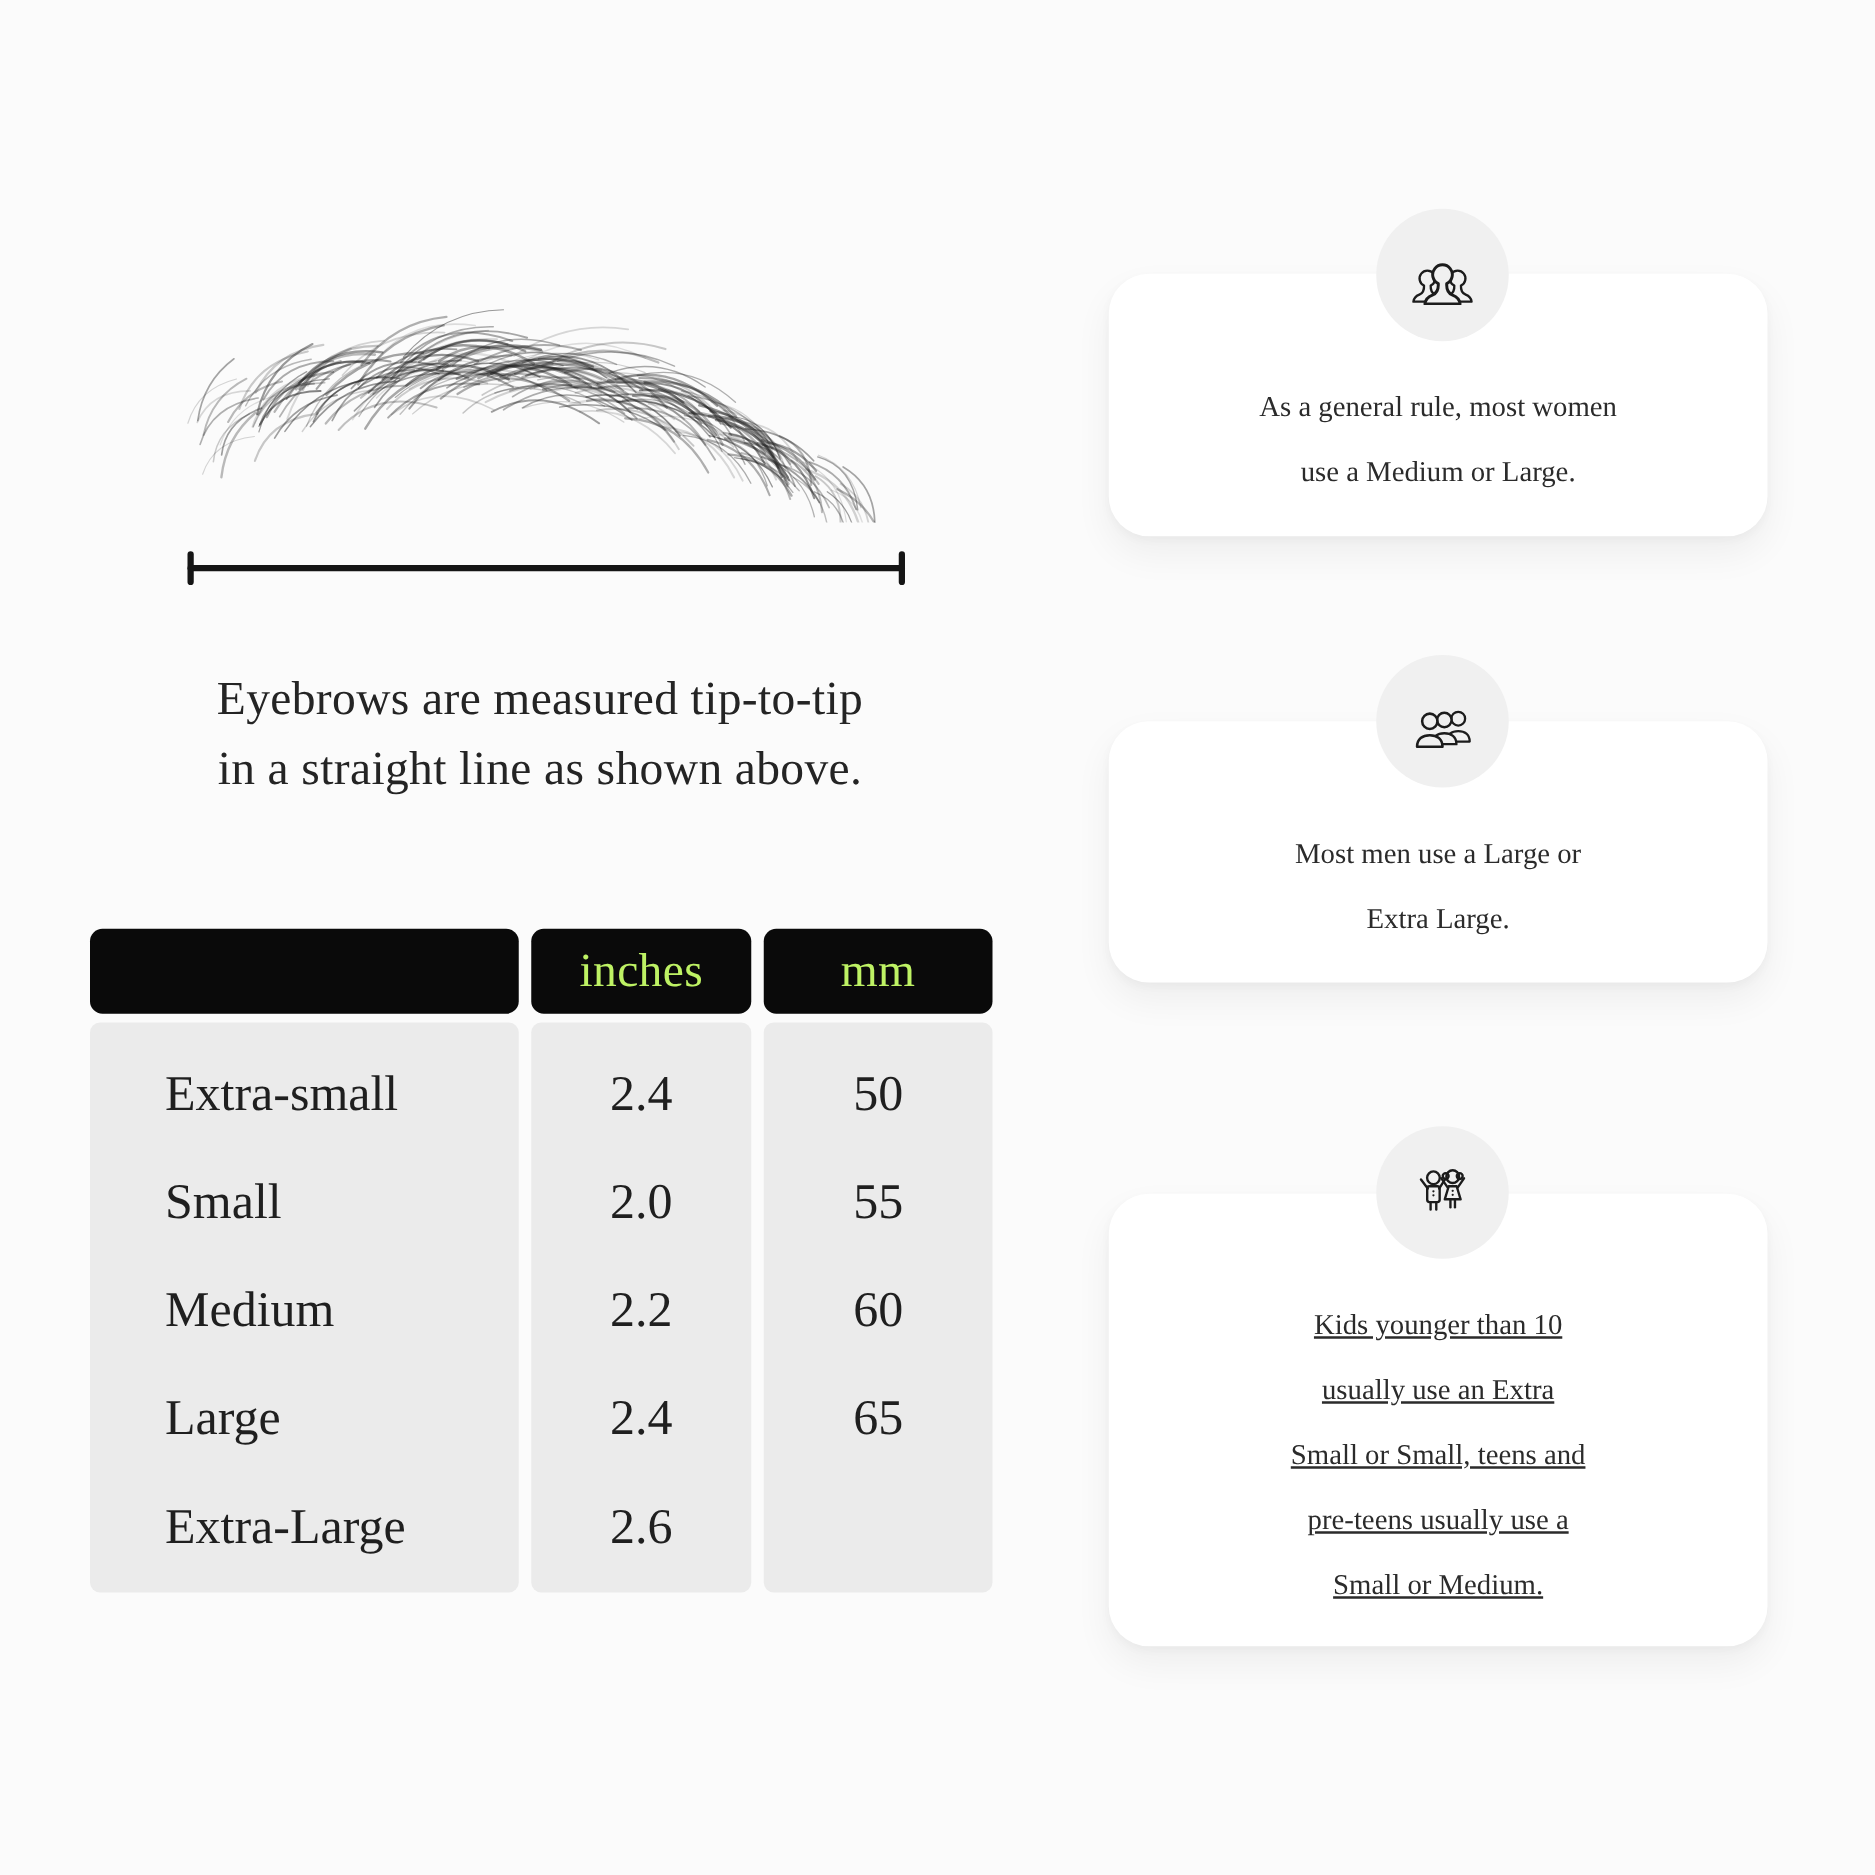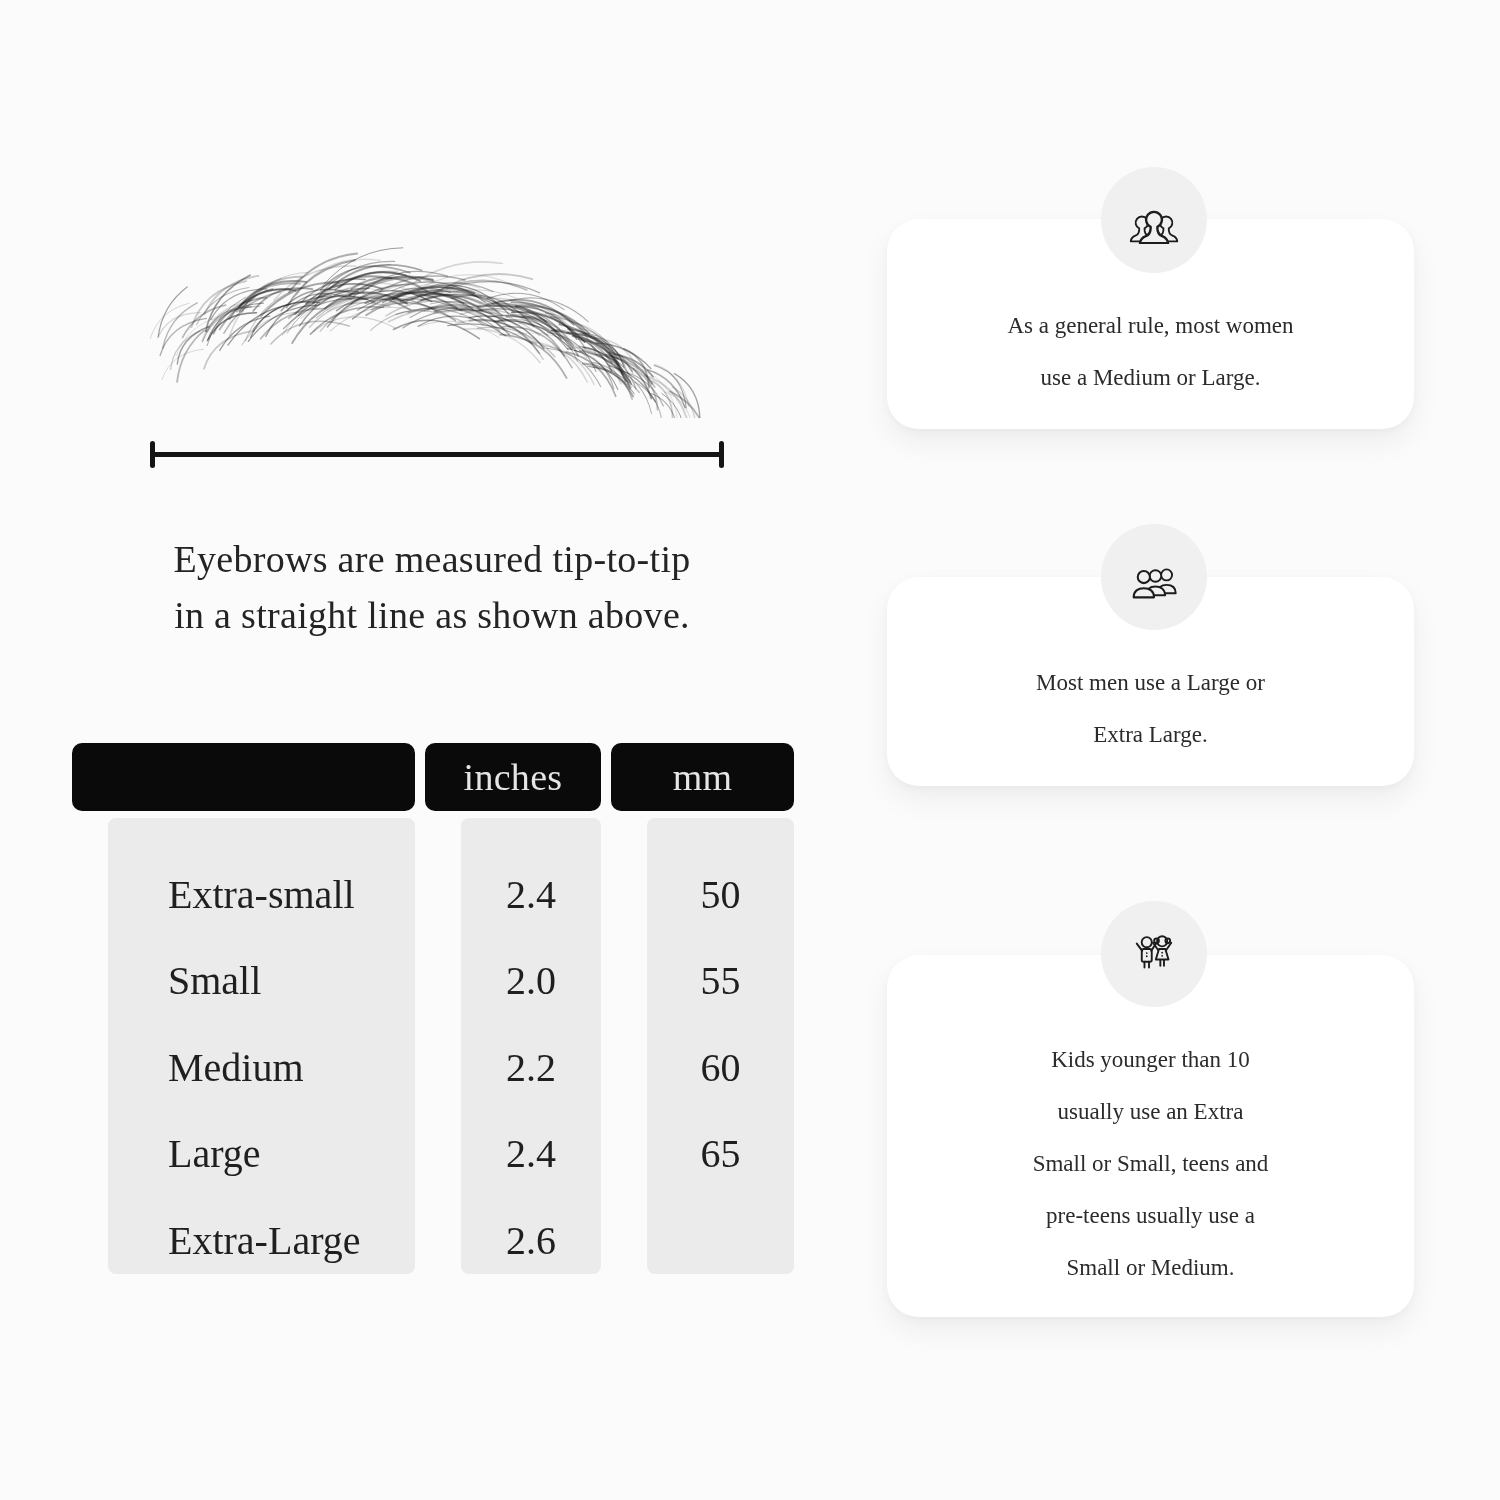--- a/index.html
+++ b/index.html
@@ -18,39 +18,39 @@
     position:absolute;left:102px;top:519px;width:660px;text-align:center;
     font-size:38px;line-height:56px;color:#242424;letter-spacing:.3px;white-space:nowrap;margin-top:12px;
   }
   
   .sizetable{
     position:absolute;left:72px;top:723px;
     display:grid;grid-template-columns:343px 176px 183px;grid-template-rows:88px 456px;
     column-gap:10px;row-gap:7px;
   }
   .hcell{
-    background:#0a0a0a;border-radius:10px;color:#e5e5e5;
+    background:#0a0a0a;border-radius:10px;color:#bef264;
     display:flex;align-items:center;justify-content:center;
     font-size:38px;letter-spacing:.3px;margin-top:20px;
   }
-  .bpanel{background:#ebebeb;border-radius:8px;padding-top:33px;box-sizing:border-box;margin-left:36px;}
+  .bpanel{background:#ebebeb;border-radius:8px;padding-top:13px;box-sizing:border-box;}
   .bcell{height:86.5px;display:flex;align-items:center;justify-content:center;font-size:40px;color:#1f1f1f;}
   .bpanel.labels .bcell{justify-content:flex-start;padding-left:60px;}
   
   .card{
     position:absolute;left:887px;width:527px;background:#ffffff;border-radius:32px;
     box-shadow:0 14px 30px rgba(0,0,0,.055),0 3px 8px rgba(0,0,0,.03);
     display:flex;flex-direction:column;justify-content:center;align-items:center;
     padding-top:55px;box-sizing:border-box;
     font-size:23px;line-height:52px;color:#2b2b2b;text-align:center;
   }
   .card div{white-space:nowrap;}
   .card.c1{top:219px;height:210px;}
   .card.c2{top:577px;height:209px;}
-  .card.c3{top:955px;height:362px;}
+  .card.c3{top:955px;height:362px;text-decoration:underline;}
   .circle{
     position:absolute;left:1101px;width:106px;height:106px;border-radius:50%;
     background:#f0f0f0;display:flex;align-items:center;justify-content:center;
   }
   .circle.p1{top:167px;}
   .circle.p2{top:524px;}
   .circle.p3{top:901px;}
   .icon{stroke:#1c1c1c;stroke-width:2.1;fill:none;stroke-linecap:round;stroke-linejoin:round;}
   .icon .fillbg{fill:#f0f0f0;}
   .icon .dot{fill:#1c1c1c;stroke:none;}

